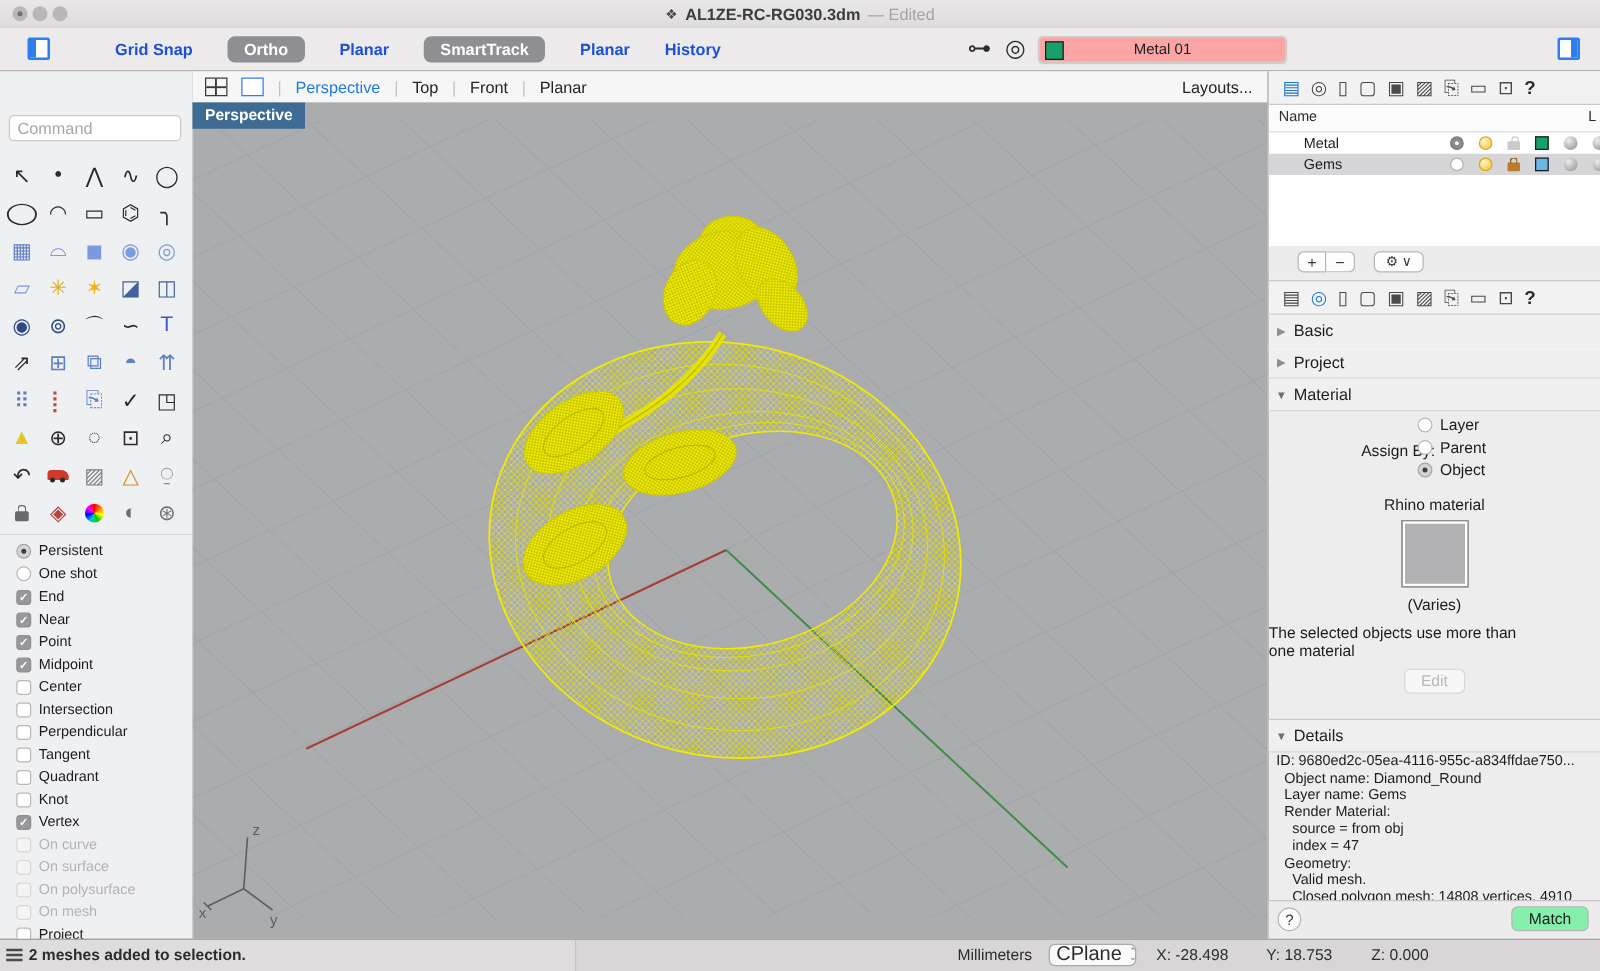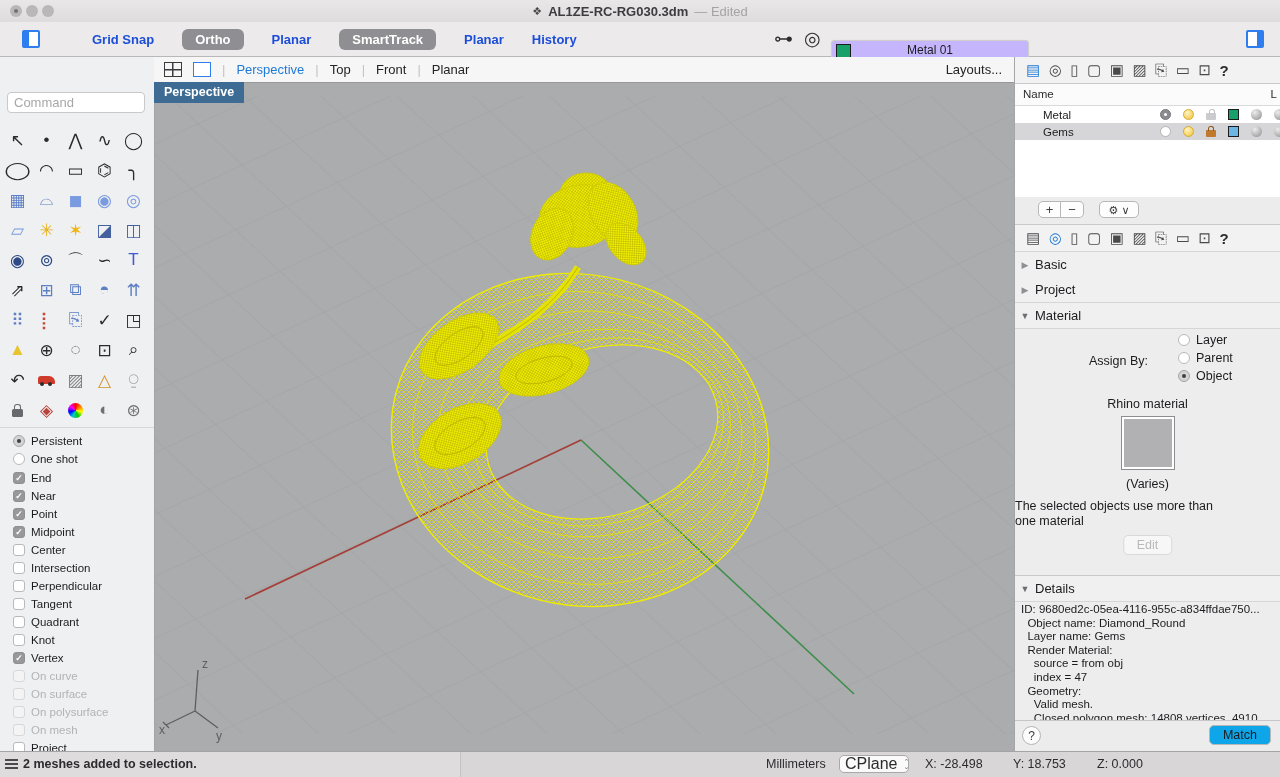--- a/index.html
+++ b/index.html
@@ -14,21 +14,21 @@
   #title-main{color:#3c3c3e;font-weight:bold;}
   #title-suffix{color:#a5a3a4;}
   
   #toolbar{position:absolute;left:0;top:22px;right:0;height:34px;background:#eceaeb;border-bottom:1px solid #b9b7b8;}
   .toggle{position:absolute;top:8px;width:14px;height:14px;border:2px solid #2e7ef0;border-radius:2px;background:linear-gradient(90deg,#2e7ef0 0 5px,#fff 5px);}
   #toggle-right{left:1246px;background:linear-gradient(90deg,#fff 0 9px,#2e7ef0 9px);}
   #tb-buttons{position:absolute;left:92px;top:0;height:34px;display:flex;align-items:center;gap:28px;}
   .tbtn{font-size:13px;font-weight:bold;color:#1d4ed8;cursor:default;}
   .tbtn.active{background:#8e8e93;color:#fff;padding:3px 13px;border-radius:6px;}
   .tb-ico{position:absolute;top:5px;font-size:19px;color:#2c2c2e;}
-  #mat-dd{position:absolute;left:831px;top:7px;width:196px;height:19px;background:#c4b5fd;border:1px solid #cfcdce;border-radius:4px;box-shadow:0 0.5px 1px rgba(0,0,0,.15);margin-top:11px;}
+  #mat-dd{position:absolute;left:831px;top:7px;width:196px;height:19px;background:#fca5a5;border:1px solid #cfcdce;border-radius:4px;box-shadow:0 0.5px 1px rgba(0,0,0,.15);}
   #mat-dd .sw{position:absolute;left:4px;top:3px;width:13px;height:13px;border:1px solid #1c1c1e;}
   #mat-dd .lbl{display:block;text-align:center;line-height:19px;font-size:12px;color:#1c1c1e;}
   
   #leftpanel{position:absolute;left:0;top:57px;width:154px;bottom:26px;background:#eff0f1;border-right:1px solid #a5a5a7;}
   #cmd{position:absolute;left:7px;top:35px;width:124px;height:19px;border:1px solid #c9c9cb;border-radius:4px;background:#fff;font-size:13px;padding:0 6px;color:#1c1c1e;font-family:"Liberation Sans",sans-serif;}
   #cmd::placeholder{color:#a7a7a9;}
   #tools{position:absolute;left:3px;top:68px;display:grid;grid-template-columns:repeat(5,29px);grid-auto-rows:30px;}
   .tool{display:flex;align-items:center;justify-content:center;font-size:17px;color:#2b2b2d;cursor:default;}
   .ticon.car{width:17px;height:8px;background:#cf3a2b;border-radius:3px 6px 1px 1px;position:relative;}
   .ticon.car::after{content:"";position:absolute;left:2px;bottom:-2px;width:4px;height:4px;border-radius:50%;background:#2b2b2d;box-shadow:8px 0 0 #2b2b2d;}
@@ -89,33 +89,33 @@
   .pbtn{width:23px;height:17px;background:#fdfdfd;border:1px solid #b7b7b9;font-size:13px;line-height:15px;text-align:center;color:#3c3c3e;box-sizing:border-box;}
   .pbtn:first-child{border-radius:5px 0 0 5px;}
   .pbtn:last-child{border-radius:0 5px 5px 0;border-left:none;}
   #gearbtn{position:absolute;left:84px;top:4px;width:40px;height:17px;background:#fdfdfd;border:1px solid #b7b7b9;border-radius:5px;font-size:11px;color:#3c3c3e;text-align:center;line-height:16px;box-sizing:border-box;}
   .sect{position:absolute;left:0;right:0;height:25px;border-bottom:1px solid #d6d6d8;display:flex;align-items:center;font-size:13px;color:#1c1c1e;background:#f0f0f1;}
   .sect .tri{width:20px;text-align:center;font-size:9px;color:#8e8e93;}
   #sect-basic{top:194px;border-top:1px solid #d6d6d8;}
   #sect-display{top:220px;}
   #sect-material{top:246px;}
   #assign-wrap{position:absolute;left:0;right:0;top:274px;}
-  .arow{display:flex;align-items:center;gap:6px;height:18px;padding-left:119px;font-size:12.5px;margin-left:44px;}
+  .arow{display:flex;align-items:center;gap:6px;height:18px;padding-left:119px;font-size:12.5px;}
   #assign-label{position:absolute;left:0;top:21px;width:133px;text-align:right;line-height:18px;}
   #rhmat{position:absolute;left:0;right:0;top:340px;text-align:center;}
   #mat-swatch{position:absolute;left:50%;margin-left:-27px;top:359px;width:54px;height:54px;background:#b1b1b3;border:1px solid #8d8d8f;box-shadow:inset 0 0 0 2px #fff;box-sizing:border-box;}
   #varies{position:absolute;left:0;right:0;top:420px;text-align:center;}
   #mat-note{position:absolute;left:0;right:0;top:442px;text-align:left;line-height:14.5px;}
   #edit-btn{position:absolute;left:50%;transform:translateX(-50%);top:478px;padding:2px 13px;background:#f7f7f8;border:1px solid #d9d9da;border-radius:5px;color:#b9b9bb;font-size:12.5px;}
   #sect-details{top:518px;border-top:1px solid #c9c9cb;}
   #sect-details .tri{color:#6e6e72;}
   #details-lines{position:absolute;left:6px;right:0;top:546px;font-size:11.5px;line-height:13.6px;white-space:pre;color:#1c1c1e;overflow:hidden;height:118px;}
   #rp-footer{position:absolute;left:0;right:0;bottom:0;height:30px;background:#ececed;border-top:1px solid #c6c6c8;}
   #help-btn{position:absolute;left:7px;top:5px;width:19px;height:19px;border-radius:50%;border:1px solid #b5b5b7;background:#fcfcfd;text-align:center;line-height:19px;font-size:12px;color:#3c3c3e;box-sizing:border-box;}
-  #match-btn{position:absolute;right:9px;top:4px;padding:2px 13px;background:#0ea5e9;border:1px solid #b7b7b9;border-radius:5px;font-size:12.5px;color:#1c1c1e;}
+  #match-btn{position:absolute;right:9px;top:4px;padding:2px 13px;background:#86efac;border:1px solid #b7b7b9;border-radius:5px;font-size:12.5px;color:#1c1c1e;}
   
   #statusbar{position:absolute;left:0;right:0;bottom:0;height:26px;background:#d8d6d7;border-top:1px solid #a5a3a4;font-size:12.5px;color:#2c2c2e;box-sizing:border-box;}
   #sb-left{position:absolute;left:0;top:0;bottom:0;width:460px;background:#dedcdd;border-right:1px solid #c5c3c4;}
   .burger{position:absolute;left:5px;top:8px;width:13px;height:2px;background:#4a4a4c;box-shadow:0 4px 0 #4a4a4c,0 8px 0 #4a4a4c;margin-top:-1px;}
   #sb-msg{position:absolute;left:23px;top:0;line-height:25px;font-weight:bold;}
   .sb-item{position:absolute;top:0;line-height:25px;}
   #sb-units{left:766px;}
   #sb-cplane{left:839px;top:3px;height:18px;width:70px;border:1px solid #aaa8a9;border-radius:5px;background:#fafafa;display:flex;align-items:center;padding:0 5px;box-sizing:border-box;gap:6px;}
   #sb-cplane .txt{font-size:16px;line-height:16px;}
   #sb-cplane .ud{margin-left:auto;font-size:7px;line-height:5px;color:#6e6e70;display:flex;flex-direction:column;}

